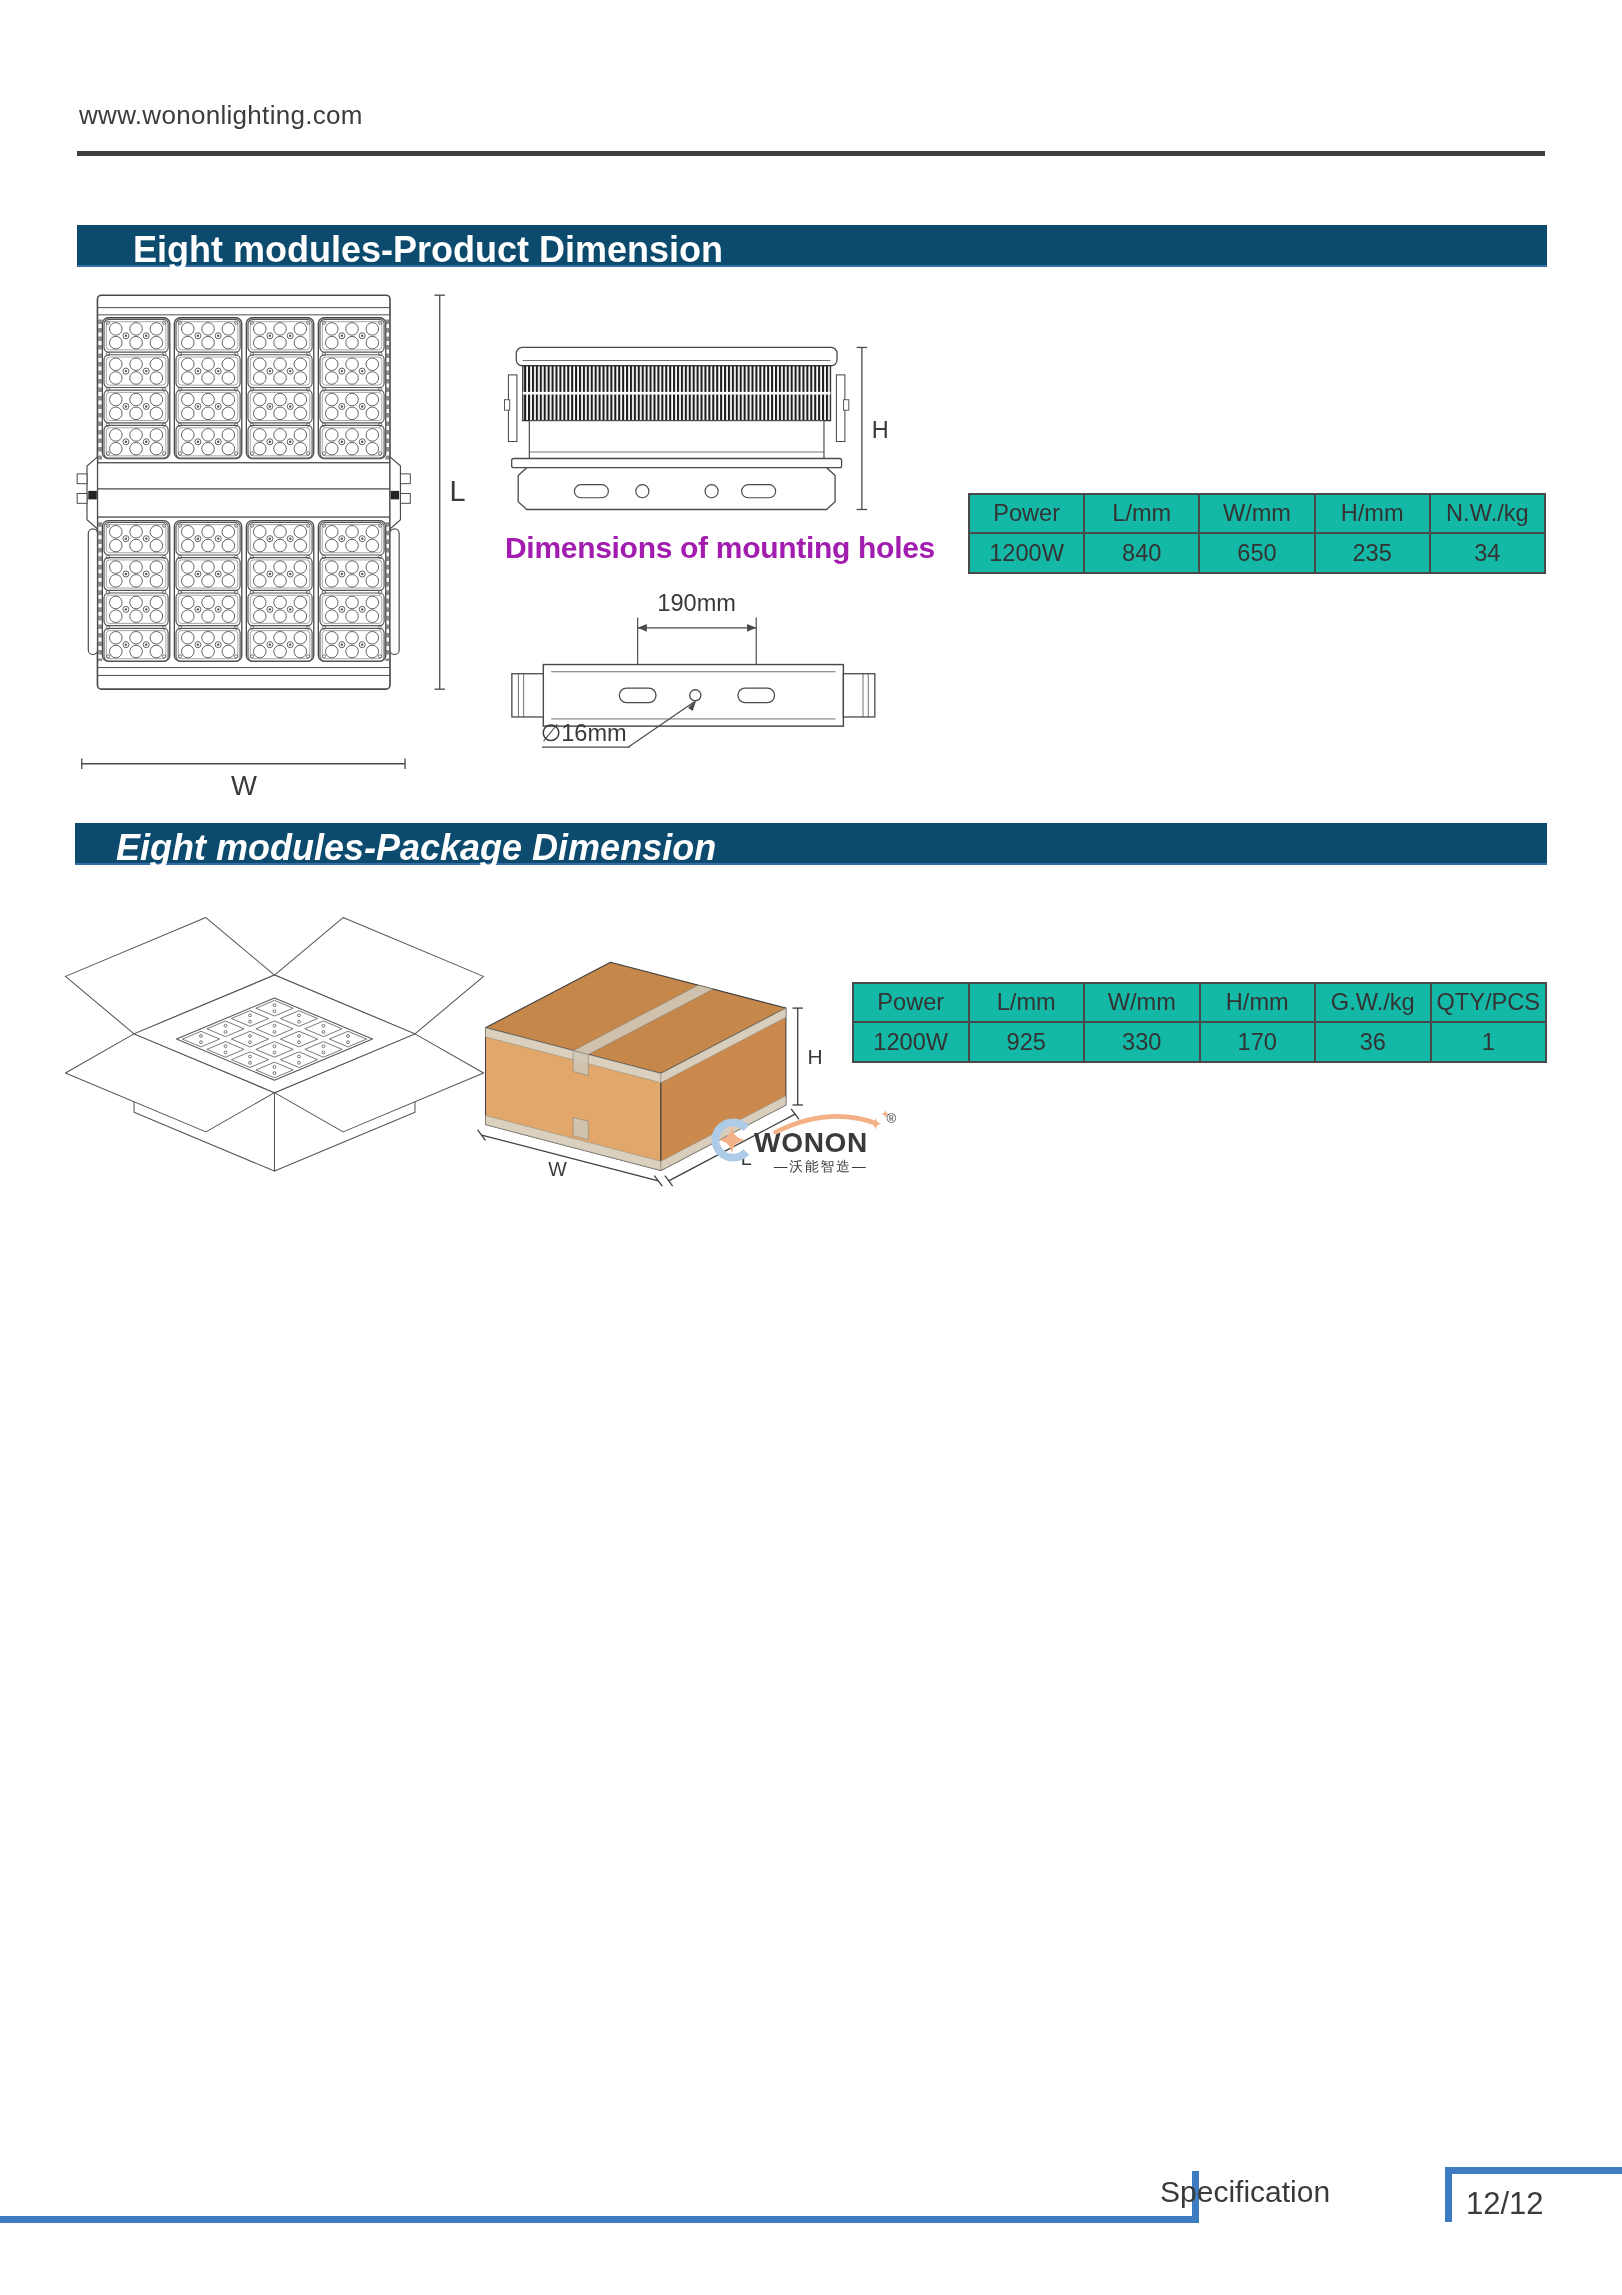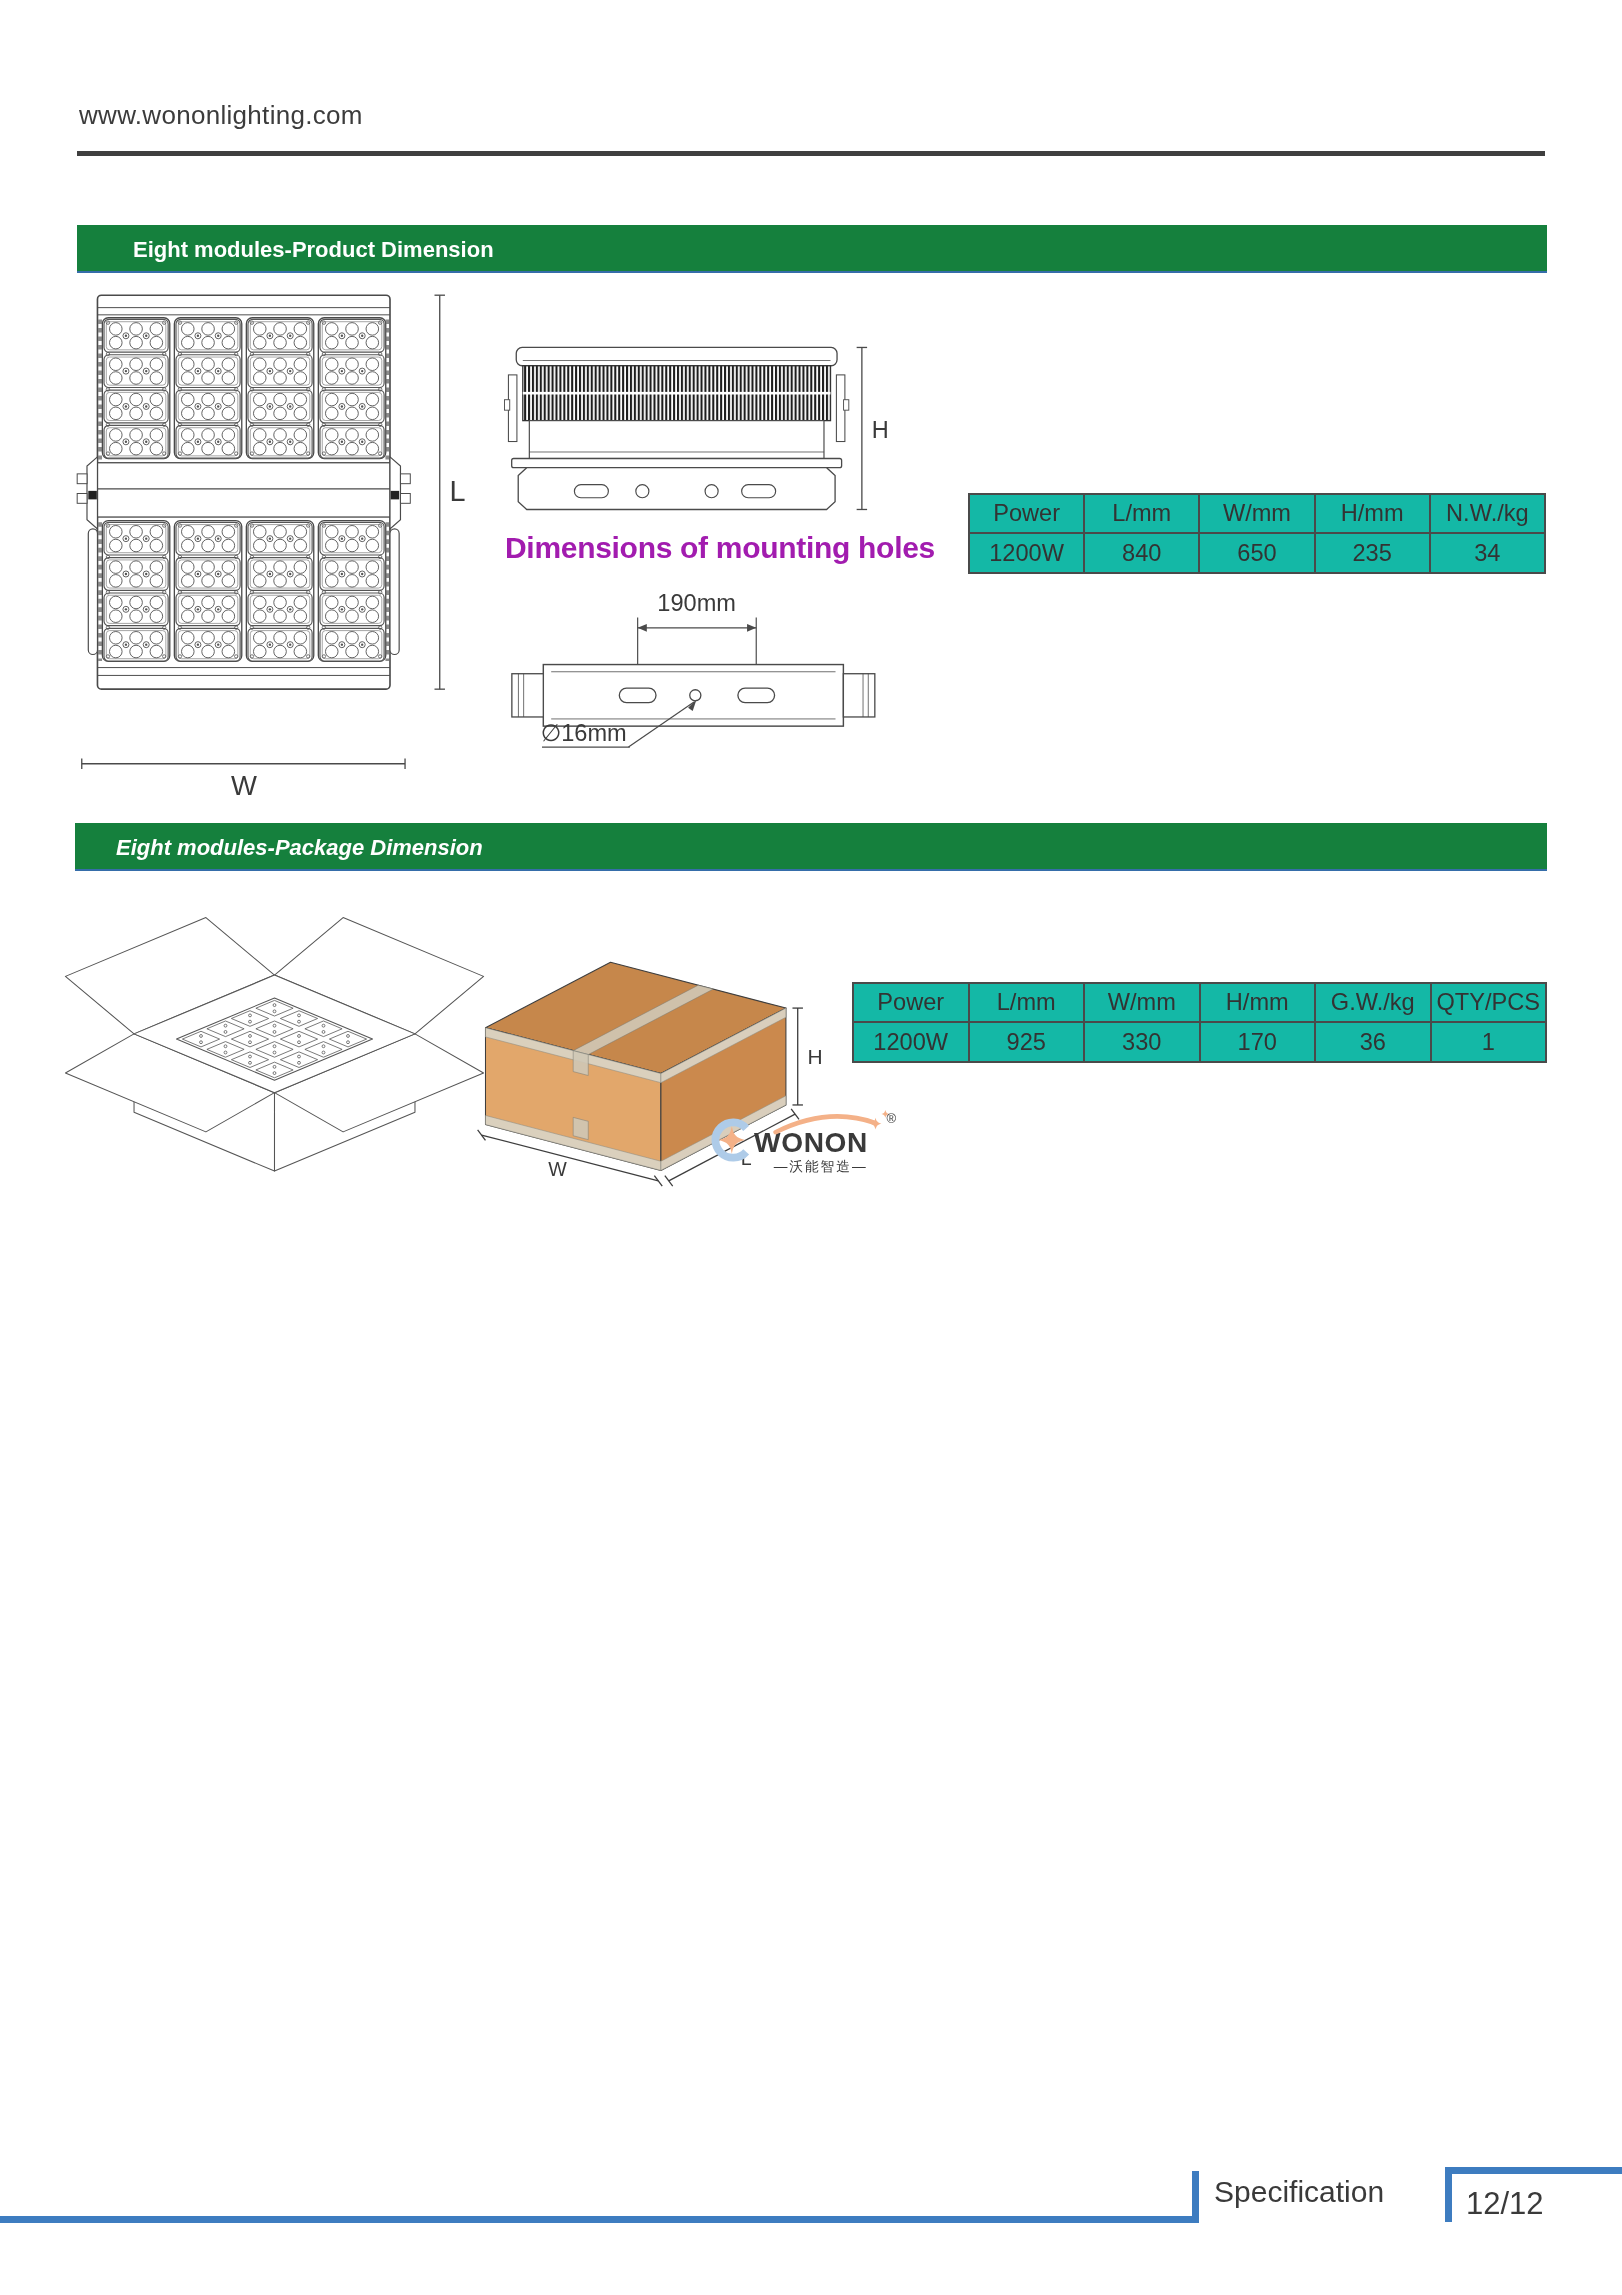--- a/index.html
+++ b/index.html
@@ -6,37 +6,37 @@
   .page{
     position:relative;width:1623px;height:2295px;background:#ffffff;
     font-family:"Liberation Sans", sans-serif;color:#3a3a3a;overflow:hidden;
   }
   .abs{position:absolute;}
   
   .site{left:79px;top:100px;font-size:26px;color:#3c3c3c;letter-spacing:0.3px;}
   .series{right:77px;top:84px;font-size:60px;font-weight:bold;color:#3d7dc2;letter-spacing:-0.7px;}
   .toprule{left:77px;top:151px;width:1468px;height:4.6px;background:#3f3f3f;}
   
-  .banner{height:48px;background:#15803d;border-bottom:2.6px solid #356da9;
-          color:#ffffff;font-weight:bold;font-size:22px;line-height:50px;}
+  .banner{height:42px;background:#0c4a6e;border-bottom:2.6px solid #356da9;
+          color:#ffffff;font-weight:bold;font-size:36px;line-height:50px;}
   .banner1{left:77px;top:225px;width:1470px;padding-left:56px;box-sizing:border-box;}
   .banner2{left:75px;top:823px;width:1472px;padding-left:41px;box-sizing:border-box;font-style:italic;}
   
   .mount-title{left:505px;top:531px;font-size:30px;font-weight:bold;color:#a21caf;letter-spacing:-0.3px;}
   
   table.spec{border-collapse:collapse;background:#14b8a6;table-layout:fixed;}
   table.spec td,table.spec th{border:2px solid #4a4a4a;text-align:center;vertical-align:middle;
      font-size:23.6px;font-weight:normal;color:#333;padding:0;}
   .t1{left:968px;top:493px;width:578px;}
   .t2{left:852px;top:982px;width:695px;}
   .t1 th,.t2 th{height:37px;}
   .t1 td,.t2 td{height:38px;}
   
   .f-bar{background:#3d7cc0;}
-  .f-label{left:1214px;top:2175px;font-size:30px;color:#3a3a3a;}
+  .f-label{left:1160px;top:2175px;font-size:30px;color:#3a3a3a;}
   .f-page{left:1466px;top:2174px;font-size:31px;color:#3a3a3a;margin-top:12px;}
   svg{display:block;}
   svg text{font-family:"Liberation Sans", sans-serif;fill:#3a3a3a;}
 </style>
 </head>
 <body>
 
 <div class="page">
 
   <div class="abs site">www.wononlighting.com</div>

